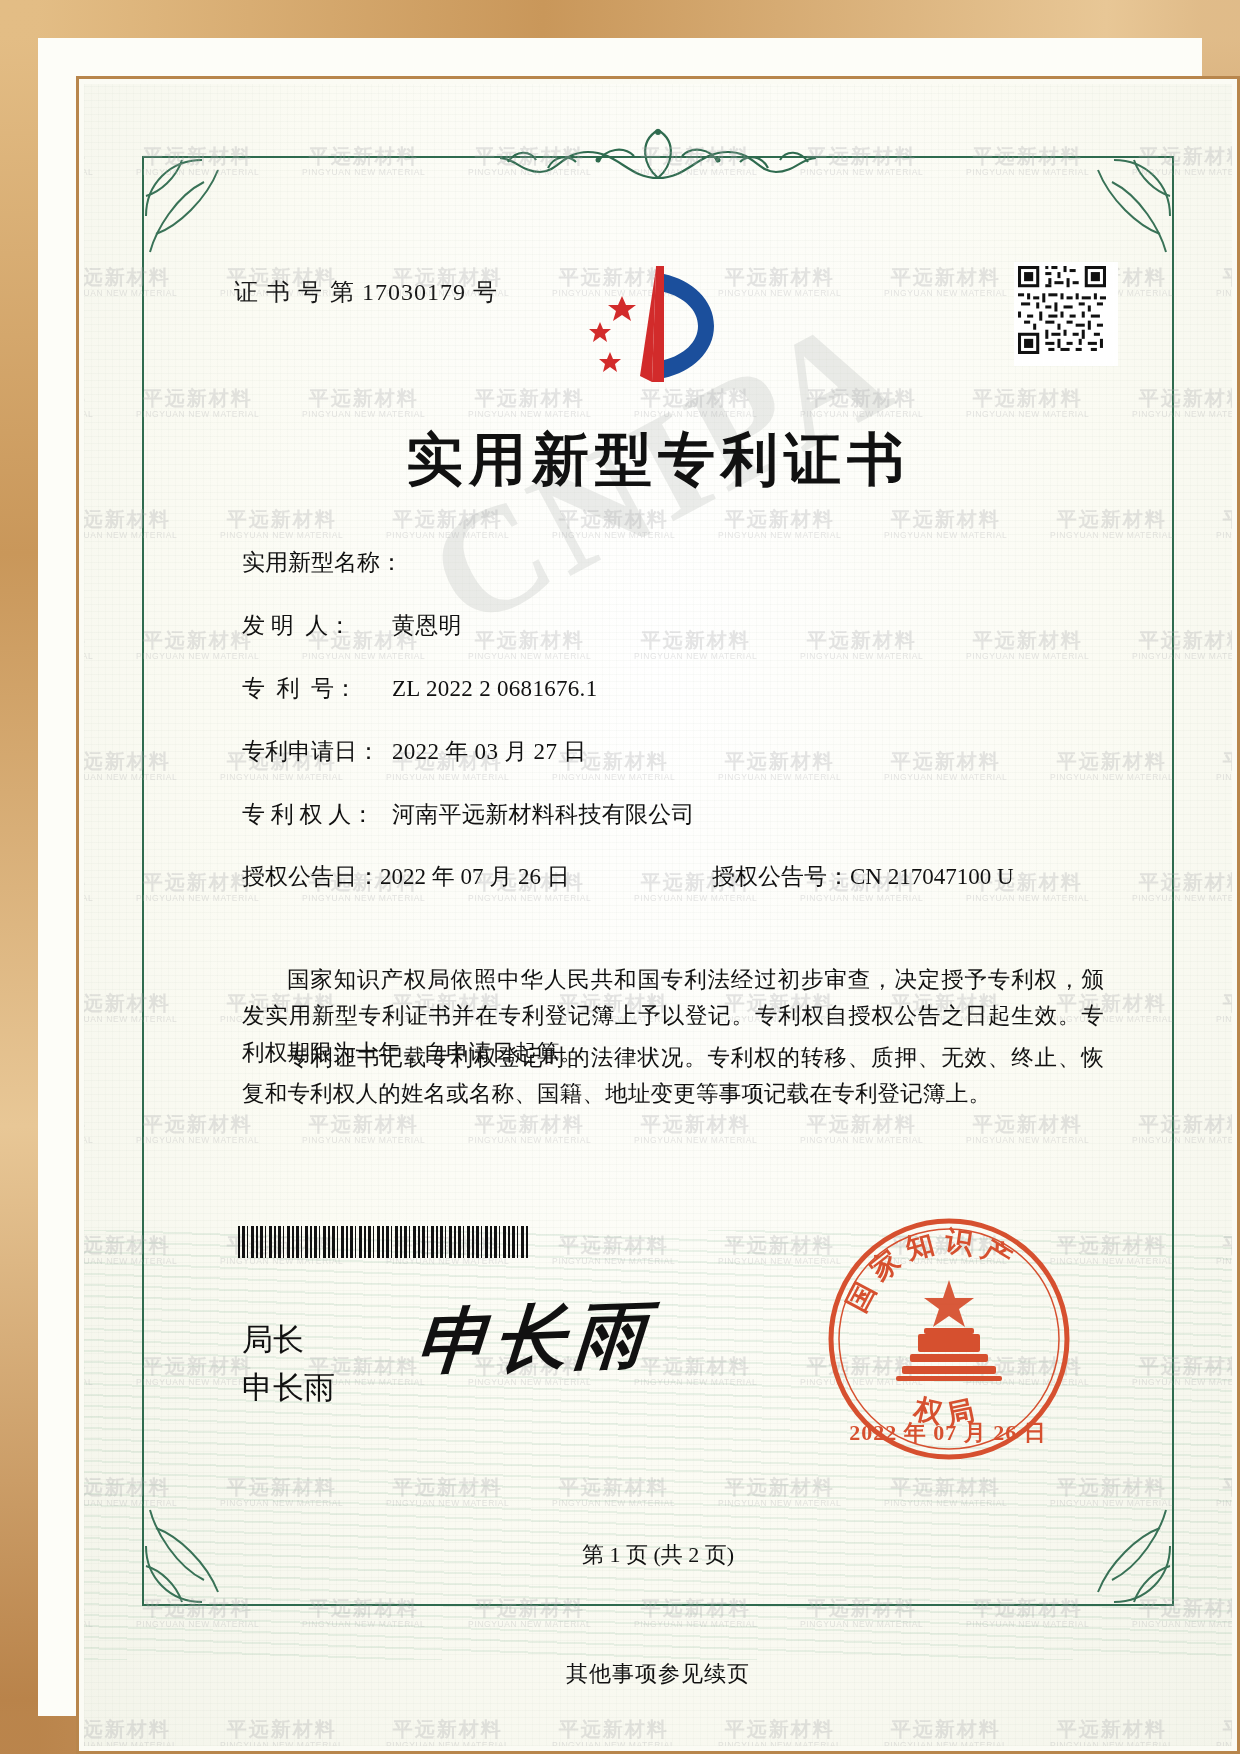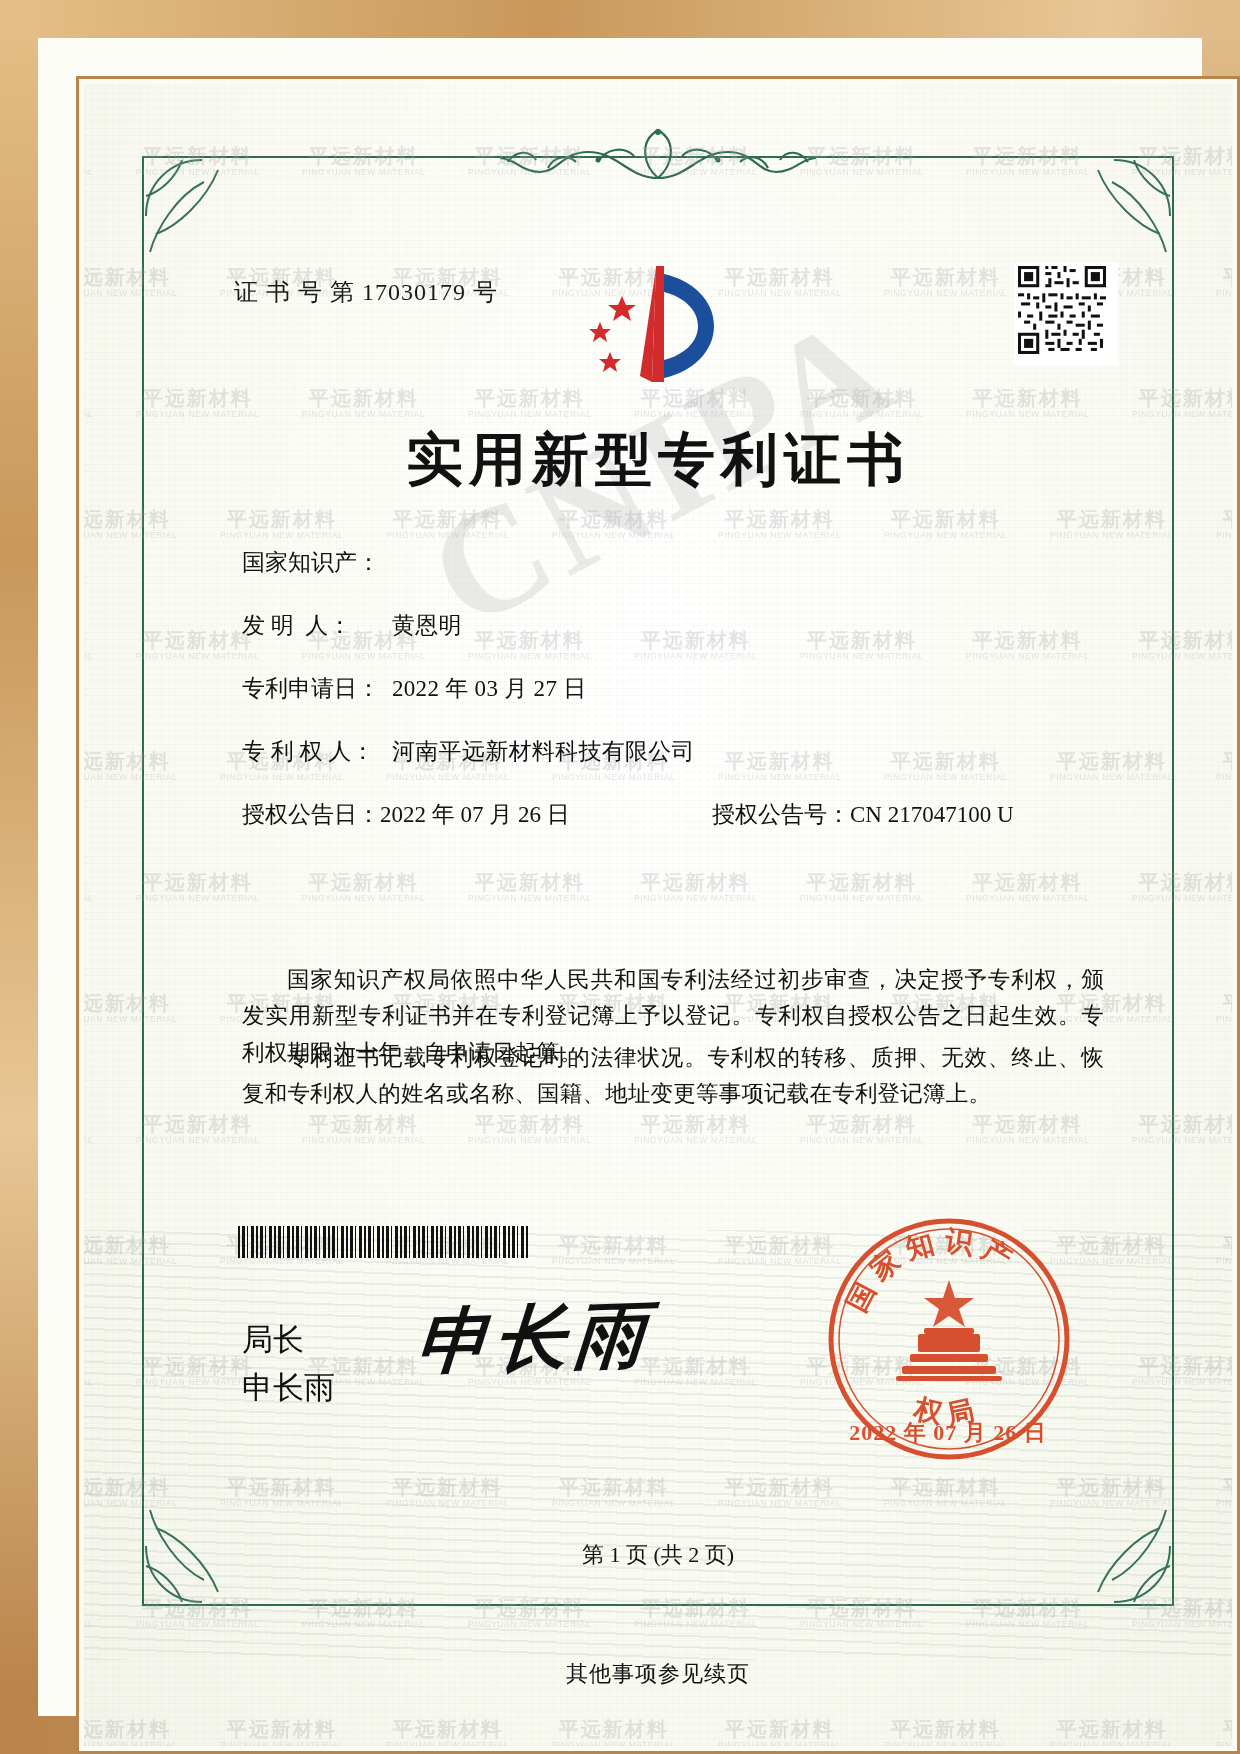--- a/index.html
+++ b/index.html
@@ -460,25 +460,29 @@
               <rect x="19" y="27" width="2" height="1"></rect>
             <rect x="24" y="27" width="2" height="1"></rect>
           </g>
         </svg>
       </div>
 
       <div class="title">实用新型专利证书</div>
 
       <div class="fields">
         <div class="field-row">
-          <div class="field-label">国家知识产：</div>
+          <div class="field-label">实用新型名称：</div>
         </div>
         <div class="field-row">
           <div class="field-label">发 明  人：</div>
           <div class="field-value">黄恩明</div>
+        </div>
+        <div class="field-row">
+          <div class="field-label">专  利  号：</div>
+          <div class="field-value">ZL 2022 2 0681676.1</div>
         </div>
         <div class="field-row">
           <div class="field-label">专利申请日：</div>
           <div class="field-value">2022 年 03 月 27 日</div>
         </div>
         <div class="field-row">
           <div class="field-label">专 利 权 人：</div>
           <div class="field-value">河南平远新材料科技有限公司</div>
         </div>
 

